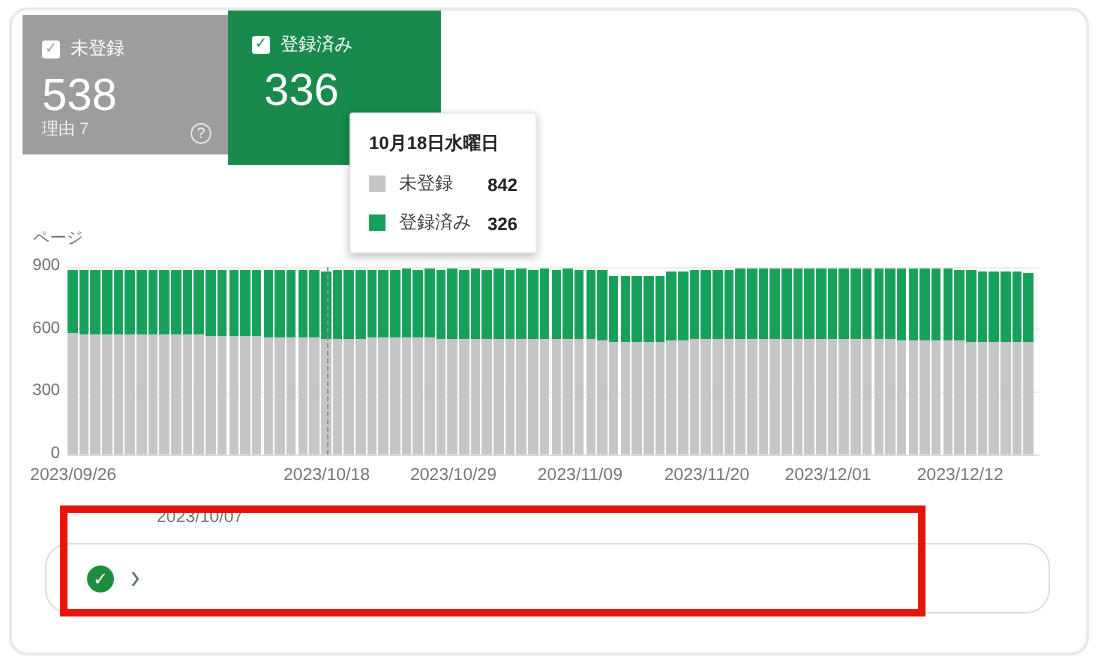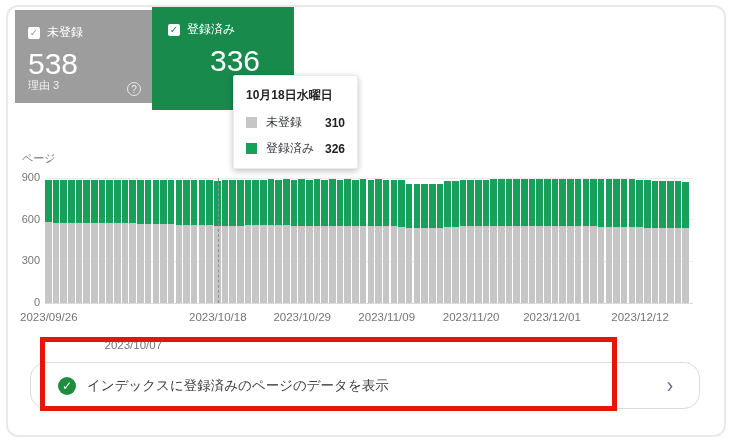--- a/index.html
+++ b/index.html
@@ -59,38 +59,38 @@
 
 <div class="page">
   <div class="frame"></div>
 
   <div class="card card-unreg" id="card-unreg" style="background: rgb(157, 157, 157);">
     <div class="card-head">
       <span class="cbx" id="cbx-unreg" style="color: rgb(157, 157, 157);">✓</span>
       <span class="card-label">未登録</span>
     </div>
     <div class="card-value">538</div>
-    <div class="card-sub">理由 3</div>
+    <div class="card-sub">理由 7</div>
     <div class="help">?</div>
   </div>
 
   <div class="card card-reg" id="card-reg" style="background: rgb(23, 138, 76);">
     <div class="card-head" style="padding-left:16px;">
       <span class="cbx" id="cbx-reg" style="color: rgb(23, 138, 76);">✓</span>
       <span class="card-label">登録済み</span>
     </div>
-    <div class="card-value" style="padding-left:24px;text-align:center;">336</div>
+    <div class="card-value" style="padding-left:24px;">336</div>
   </div>
 
   <div class="tooltip">
     <div class="tt-title">10月18日水曜日</div>
     <div class="tt-row">
       <span class="tt-swatch" style="background: rgb(198, 198, 198);"></span>
       <span class="tt-label">未登録</span>
-      <span class="tt-value">310</span>
+      <span class="tt-value">842</span>
     </div>
     <div class="tt-row" style="margin-bottom:2px;">
       <span class="tt-swatch" style="background: rgb(23, 160, 90);"></span>
       <span class="tt-label">登録済み</span>
       <span class="tt-value">326</span>
     </div>
   </div>
 
 
   <div class="ylab">ページ</div>
@@ -283,18 +283,17 @@
       <div class="xlab" style="left: 217.768px;">2023/10/18</div>
       <div class="xlab" style="left: 302.232px;">2023/10/29</div>
       <div class="xlab" style="left: 386.696px;">2023/11/09</div>
       <div class="xlab" style="left: 471.161px;">2023/11/20</div>
       <div class="xlab" style="left: 552px;">2023/12/01</div>
       <div class="xlab" style="left: 640.089px;">2023/12/12</div>
     </div>
 
   <div class="rowcard">
     <span class="okcircle" id="okcircle" style="background: rgb(30, 142, 62);">✓</span>
-    <span class="rowtext">インデックスに登録済みのページのデータを表示</span>
     <span class="chev">›</span>
   </div>
 
   <div class="redbox" id="redbox" style="border-color: rgb(232, 19, 9);"></div>
 </div>
 
 </body></html>

